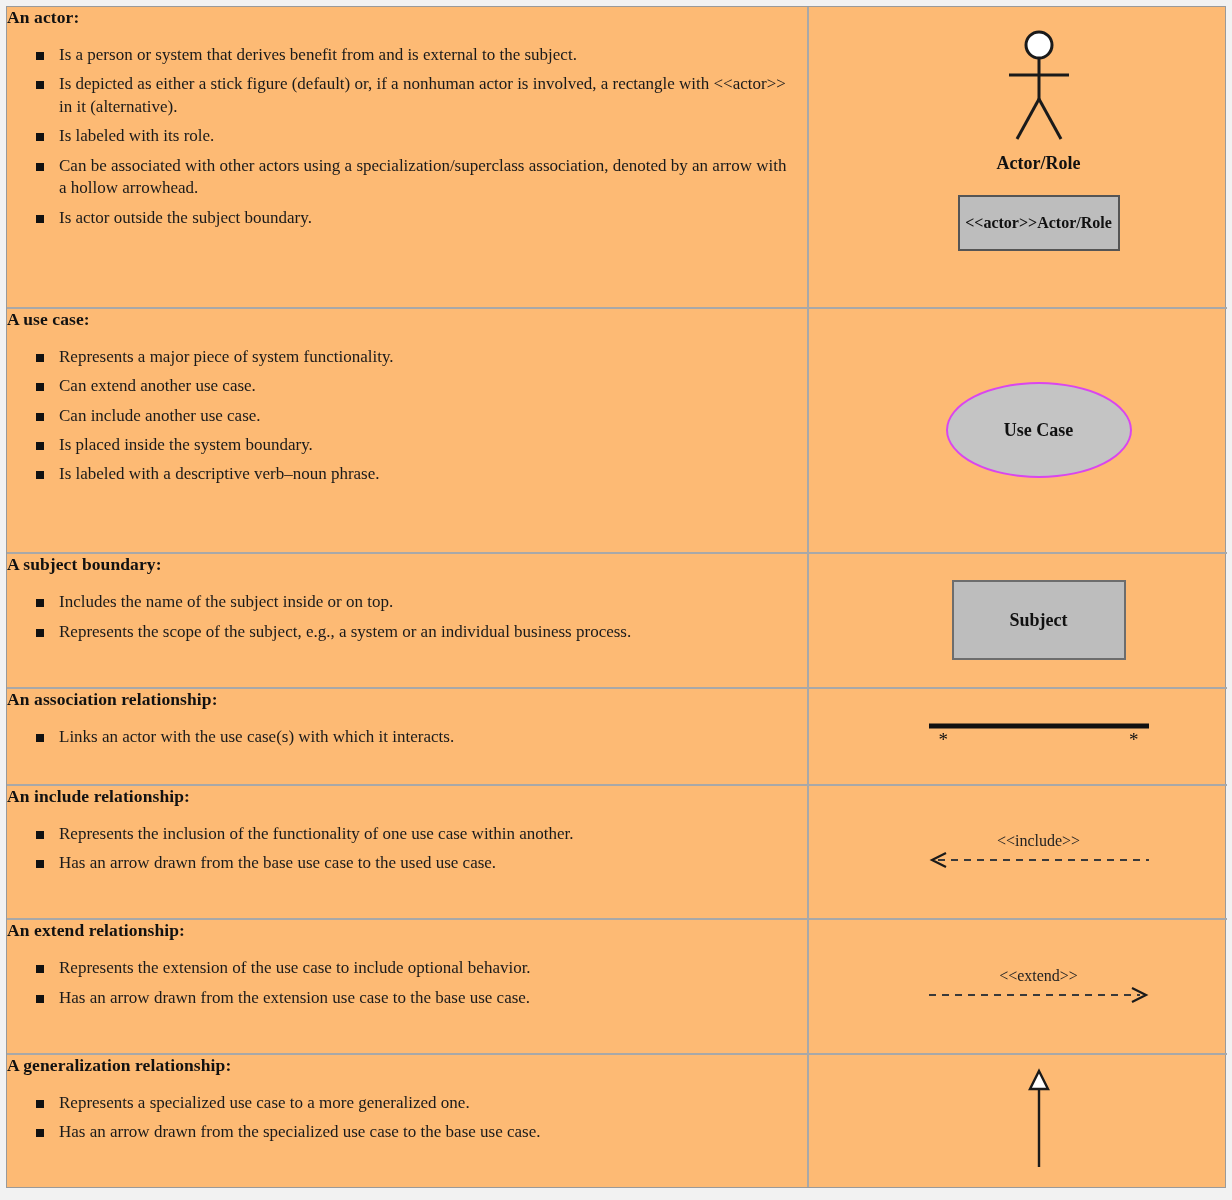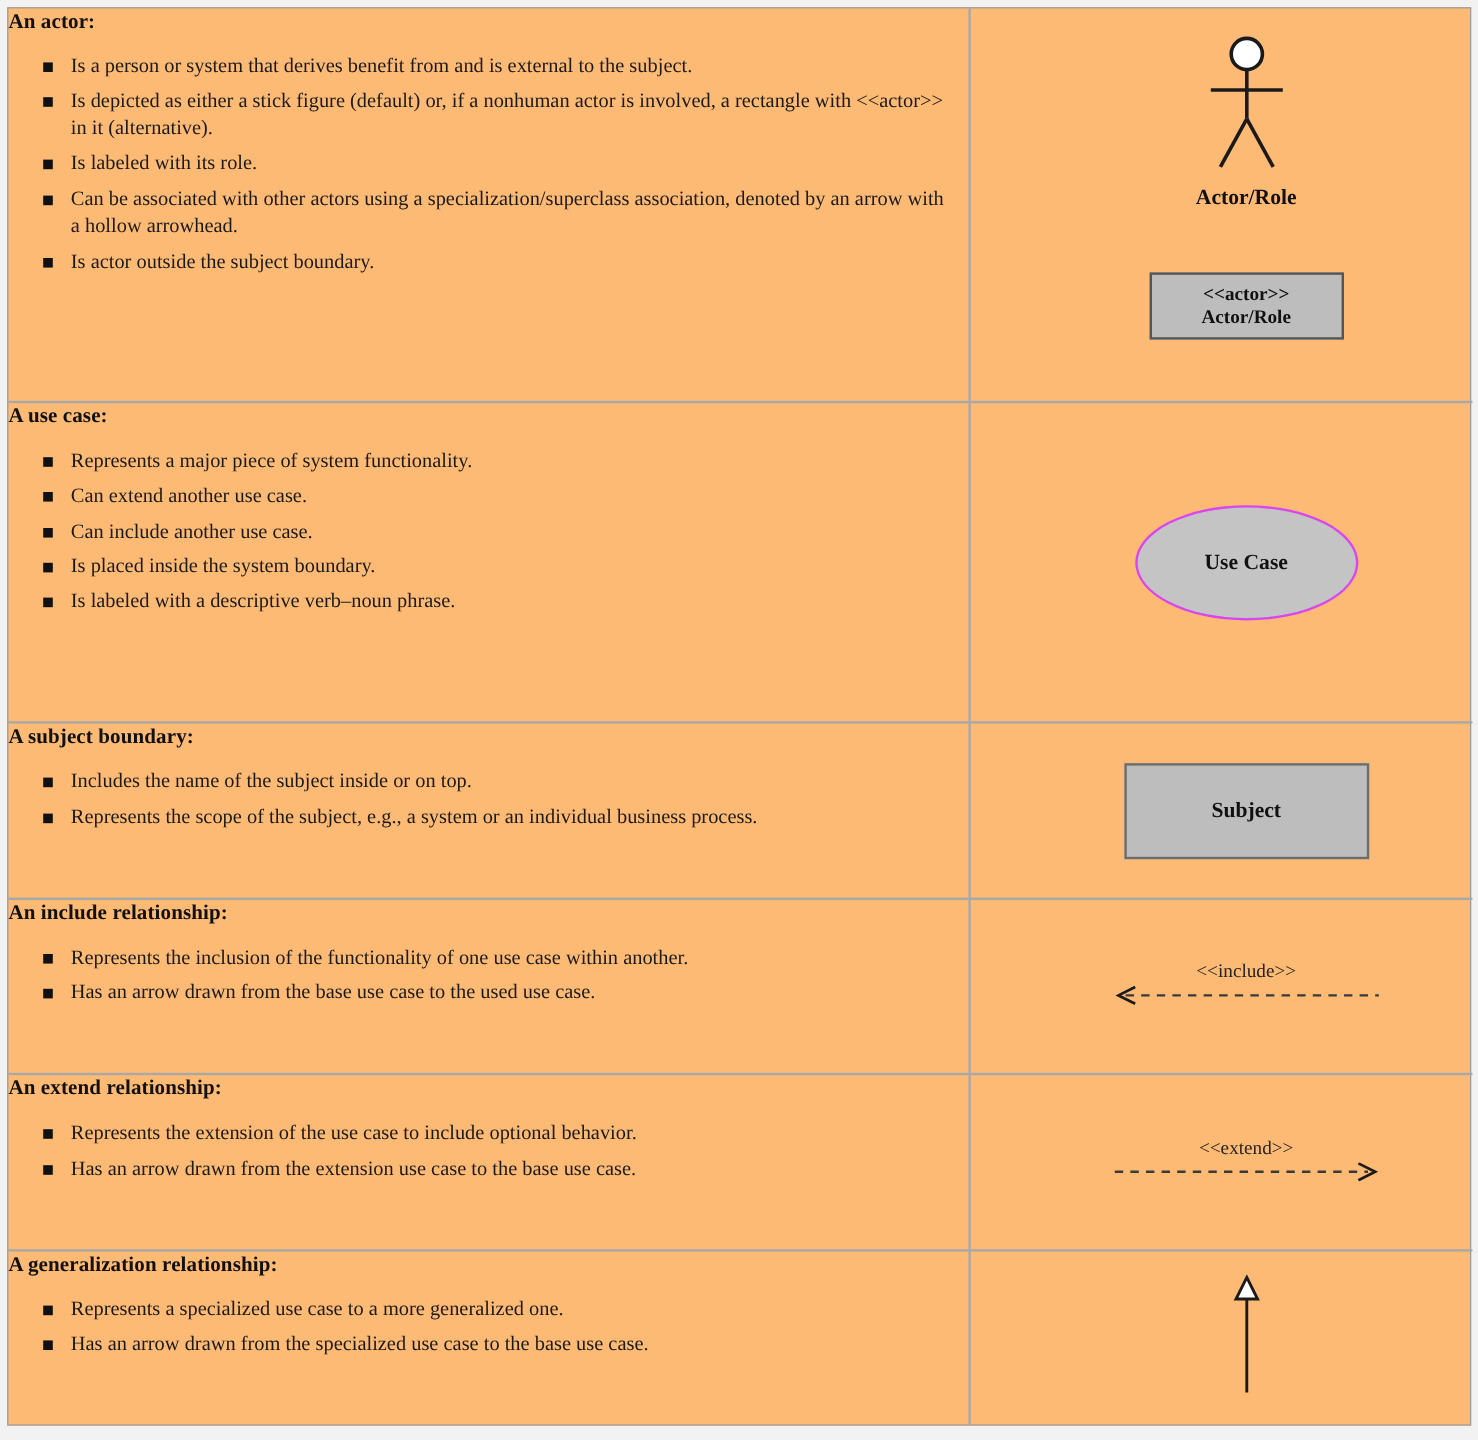--- a/index.html
+++ b/index.html
@@ -115,25 +115,24 @@
   .actor-box {
     position: absolute;
     left: 50%;
     transform: translateX(-50%);
     top: 188px;
     width: 162px;
     height: 56px;
     background: #bdbdbd;
     border: 2px solid #555555;
     display: flex;
-    flex-direction: column;
+    flex-direction: row;
     align-items: center;
     justify-content: center;
     box-sizing: border-box;
-    margin-top: 32px;
   }
   .actor-box div {
     font-weight: bold;
     font-size: 16px;
     color: #111;
     line-height: 1.2;
   }
 
   .usecase-ellipse {
     position: absolute;
@@ -154,21 +153,21 @@
     font-weight: bold;
     font-size: 18px;
     color: #111;
   }
 
   .subject-rect {
     position: absolute;
     left: 50%;
     top: 50%;
     transform: translate(-50%, -50%);
-    width: 204px;
+    width: 174px;
     height: 80px;
     background: #bdbdbd;
     border: 2px solid #6d6d6d;
     display: flex;
     align-items: center;
     justify-content: center;
     box-sizing: border-box;
   }
   .subject-rect span {
     font-weight: bold;
@@ -292,20 +291,39 @@
         </td>
         <td class="sym-cell">
           <div class="sym-inner">
             <div class="subject-rect">
               <span>Subject</span>
             </div>
           </div>
         </td>
       </tr>
 
+      <tr>
+        <td class="desc-cell">
+          <div class="row-title">An association relationship:</div>
+          <ul class="bullets">
+            <li>Links an actor with the use case(s) with which it interacts.</li>
+          </ul>
+        </td>
+        <td class="sym-cell">
+          <div class="sym-inner">
+            <div class="assoc-wrap">
+              <div class="assoc-line"></div>
+              <div class="assoc-mults">
+                <span>*</span>
+                <span>*</span>
+              </div>
+            </div>
+          </div>
+        </td>
+      </tr>
 
       <tr>
         <td class="desc-cell">
           <div class="row-title">An include relationship:</div>
           <ul class="bullets">
             <li>Represents the inclusion of the functionality of one use case within another.</li>
             <li>Has an arrow drawn from the base use case to the used use case.</li>
           </ul>
         </td>
         <td class="sym-cell">

